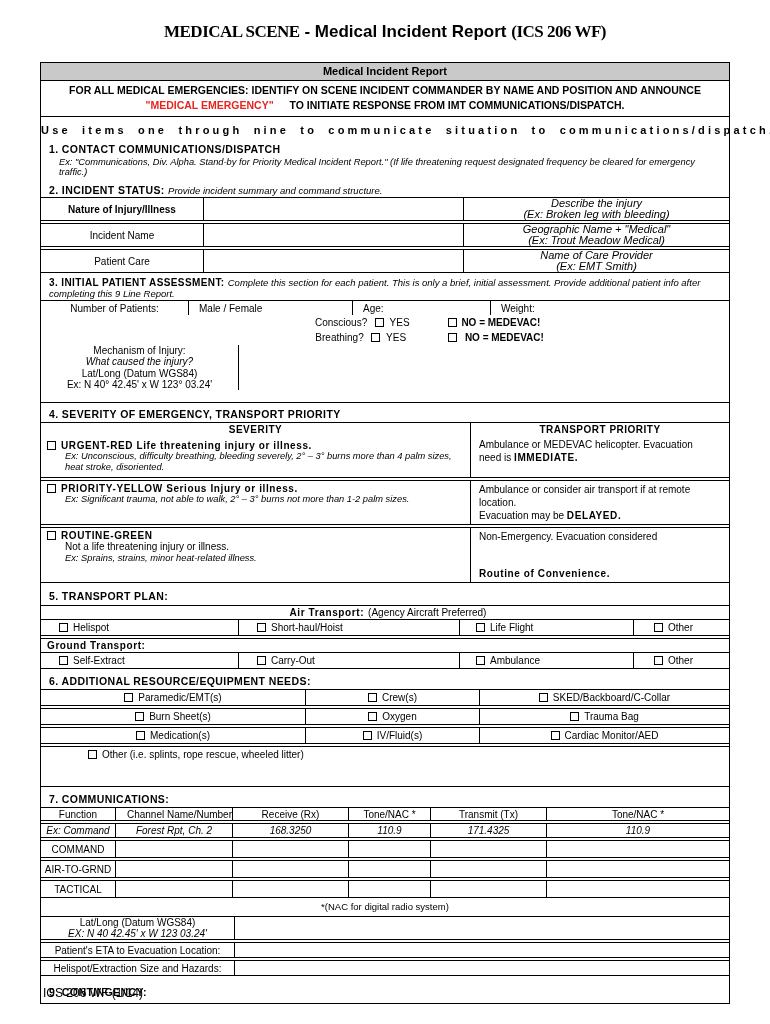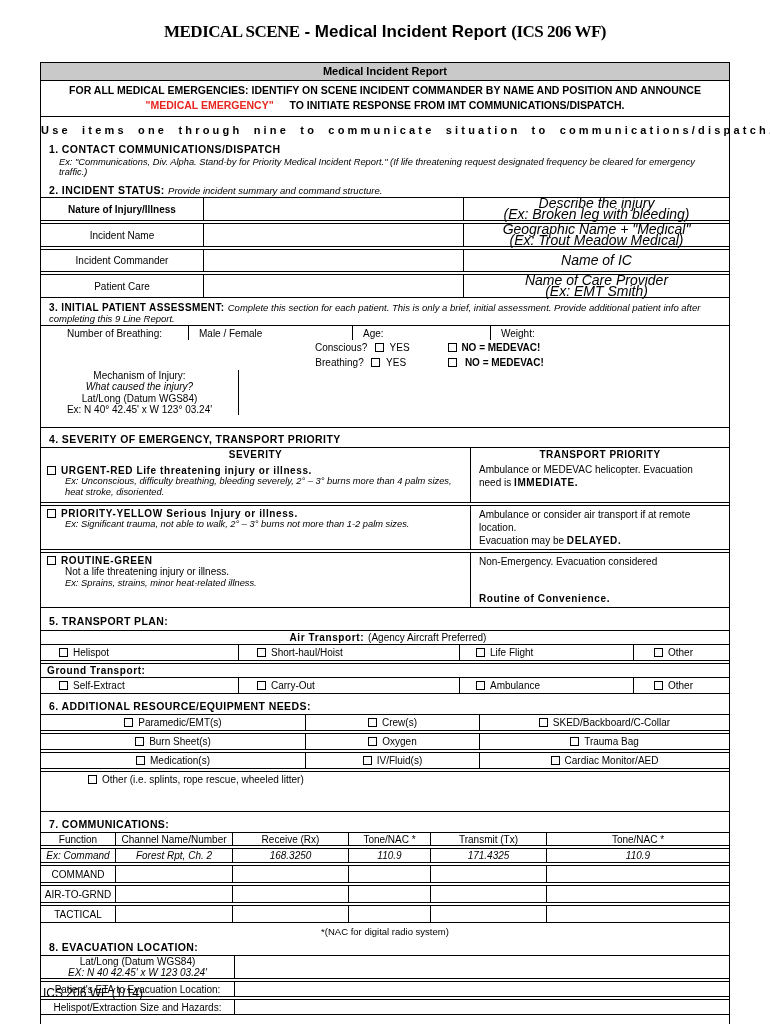--- a/index.html
+++ b/index.html
@@ -20,21 +20,21 @@
   .shead .note { font-weight:normal; font-style:italic; letter-spacing:0; font-size:9.5px; }
   .ex-line { font-style:italic; font-size:9.3px; padding:1px 6px 3px 18px; }
   .row { display:flex; border-top:1px solid #000; border-bottom:1px solid #000;
          margin-bottom:2px; align-items:stretch; background:#fff; }
   .row:last-child { margin-bottom:0; }
   .join { margin-top:-3px; border-top:none; }
   .c { border-right:1px solid #000; display:flex; flex-direction:column; justify-content:center; }
   .c:last-child { border-right:none; }
   .cc { text-align:center; }
   .cl { padding-left:10px; justify-content:center; }
-  .hint { font-style:italic; font-size:14px; line-height:11px; text-align:center; }
+  .hint { font-style:italic; font-size:11px; line-height:11px; text-align:center; }
   .cb { display:inline-block; width:9px; height:9px; border:1px solid #000;
         vertical-align:-1px; margin-right:5px; flex:none; }
   .cb.tight { margin-right:2px; }
   .opt { display:flex; align-items:center; }
   .b { font-weight:bold; }
   .i { font-style:italic; }
   .sp { letter-spacing:0.6px; }
   .small { font-size:9.3px; }
   .footnote { text-align:center; font-size:9.5px; padding:3px 0 4px; }
   .footer { position:absolute; left:43px; top:986px; font-size:12px; }
@@ -82,39 +82,34 @@
   </div>
   <div class="row" style="min-height:23px;">
     <div class="c cc" style="width:163px;">Incident Name</div>
     <div class="c" style="width:260px;"></div>
     <div class="c hint twoline" style="flex:1;">
       <div>Geographic Name + "Medical"</div>
       <div>(Ex: Trout Meadow Medical)</div>
     </div>
   </div>
   <div class="row" style="min-height:23px;">
-    <div class="c cc" style="width:163px;">Incident Commander</div>
-    <div class="c" style="width:260px;"></div>
-    <div class="c hint" style="flex:1;">Name of IC</div>
-  </div>
-  <div class="row" style="min-height:23px;">
     <div class="c cc" style="width:163px;">Patient Care</div>
     <div class="c" style="width:260px;"></div>
     <div class="c hint twoline" style="flex:1;">
       <div>Name of Care Provider</div>
       <div>(Ex: EMT Smith)</div>
     </div>
   </div>
 
   <div class="shead" style="font-size:10px; padding-top:2px;">
     <span>3. INITIAL PATIENT ASSESSMENT:</span>
     <span class="note small">Complete this section for each patient. This is only a brief, initial assessment. Provide additional patient info after completing this 9 Line Report.</span>
   </div>
   <div class="row" style="min-height:16px;">
-    <div class="c cc" style="width:148px;">Number of Breathing:</div>
+    <div class="c cc" style="width:148px;">Number of Patients:</div>
     <div class="c cl" style="width:164px;">Male / Female</div>
     <div class="c cl" style="width:138px;">Age:</div>
     <div class="c cl" style="flex:1;">Weight:</div>
   </div>
   <div class="row join" style="min-height:16px;">
     <div class="c" style="width:100%; border-right:none; flex-direction:row; align-items:center;">
       <span style="display:inline-block; width:180px; text-align:right;">
         <span>Conscious?</span>
         <span class="cb" style="margin-left:5px; margin-right:3px;"></span>
         <span>YES</span>
@@ -338,21 +333,21 @@
         </span>
     </div>
   </div>
   <div class="row join" style="min-height:20px;">
     <div class="c" style="width:100%; border-right:none;"></div>
   </div>
 
   <div class="shead" style="padding-top:4px; padding-bottom:2px;">7. COMMUNICATIONS:</div>
   <div class="row" style="min-height:14px;">
     <div class="c cc" style="width:75px;">Function</div>
-    <div class="c cc" style="width:117px;">Channel Name/Number</div>
+    <div class="c cc" style="width:117px;text-align:right;">Channel Name/Number</div>
     <div class="c cc" style="width:116px;">Receive (Rx)</div>
     <div class="c cc" style="width:82px;">Tone/NAC *</div>
     <div class="c cc" style="width:116px;">Transmit (Tx)</div>
     <div class="c cc" style="flex:1;">Tone/NAC *</div>
   </div>
   <div class="row i" style="min-height:15px;">
     <div class="c cc" style="width:75px;">Ex: Command</div>
     <div class="c cc" style="width:117px;">Forest Rpt, Ch. 2</div>
     <div class="c cc" style="width:116px;">168.3250</div>
     <div class="c cc" style="width:82px;">110.9</div>
@@ -378,21 +373,20 @@
   <div class="row" style="min-height:18px; margin-bottom:0;">
     <div class="c cc" style="width:75px;">TACTICAL</div>
     <div class="c" style="width:117px;"></div>
     <div class="c" style="width:116px;"></div>
     <div class="c" style="width:82px;"></div>
     <div class="c" style="width:116px;"></div>
     <div class="c" style="flex:1;"></div>
   </div>
   <div class="footnote">*(NAC for digital radio system)</div>
 
-  <div class="shead" style="padding-top:0; padding-bottom:2px;">8. EVACUATION LOCATION:</div>
   <div class="row" style="min-height:24px;">
     <div class="c cc twoline" style="width:194px;">
       <div>Lat/Long (Datum WGS84)</div>
       <div class="i">EX: N 40 42.45' x W 123 03.24'</div>
     </div>
     <div class="c" style="flex:1;"></div>
   </div>
   <div class="row" style="min-height:16px;">
     <div class="c cc" style="width:194px;">Patient's ETA to Evacuation Location:</div>
     <div class="c" style="flex:1;"></div>

